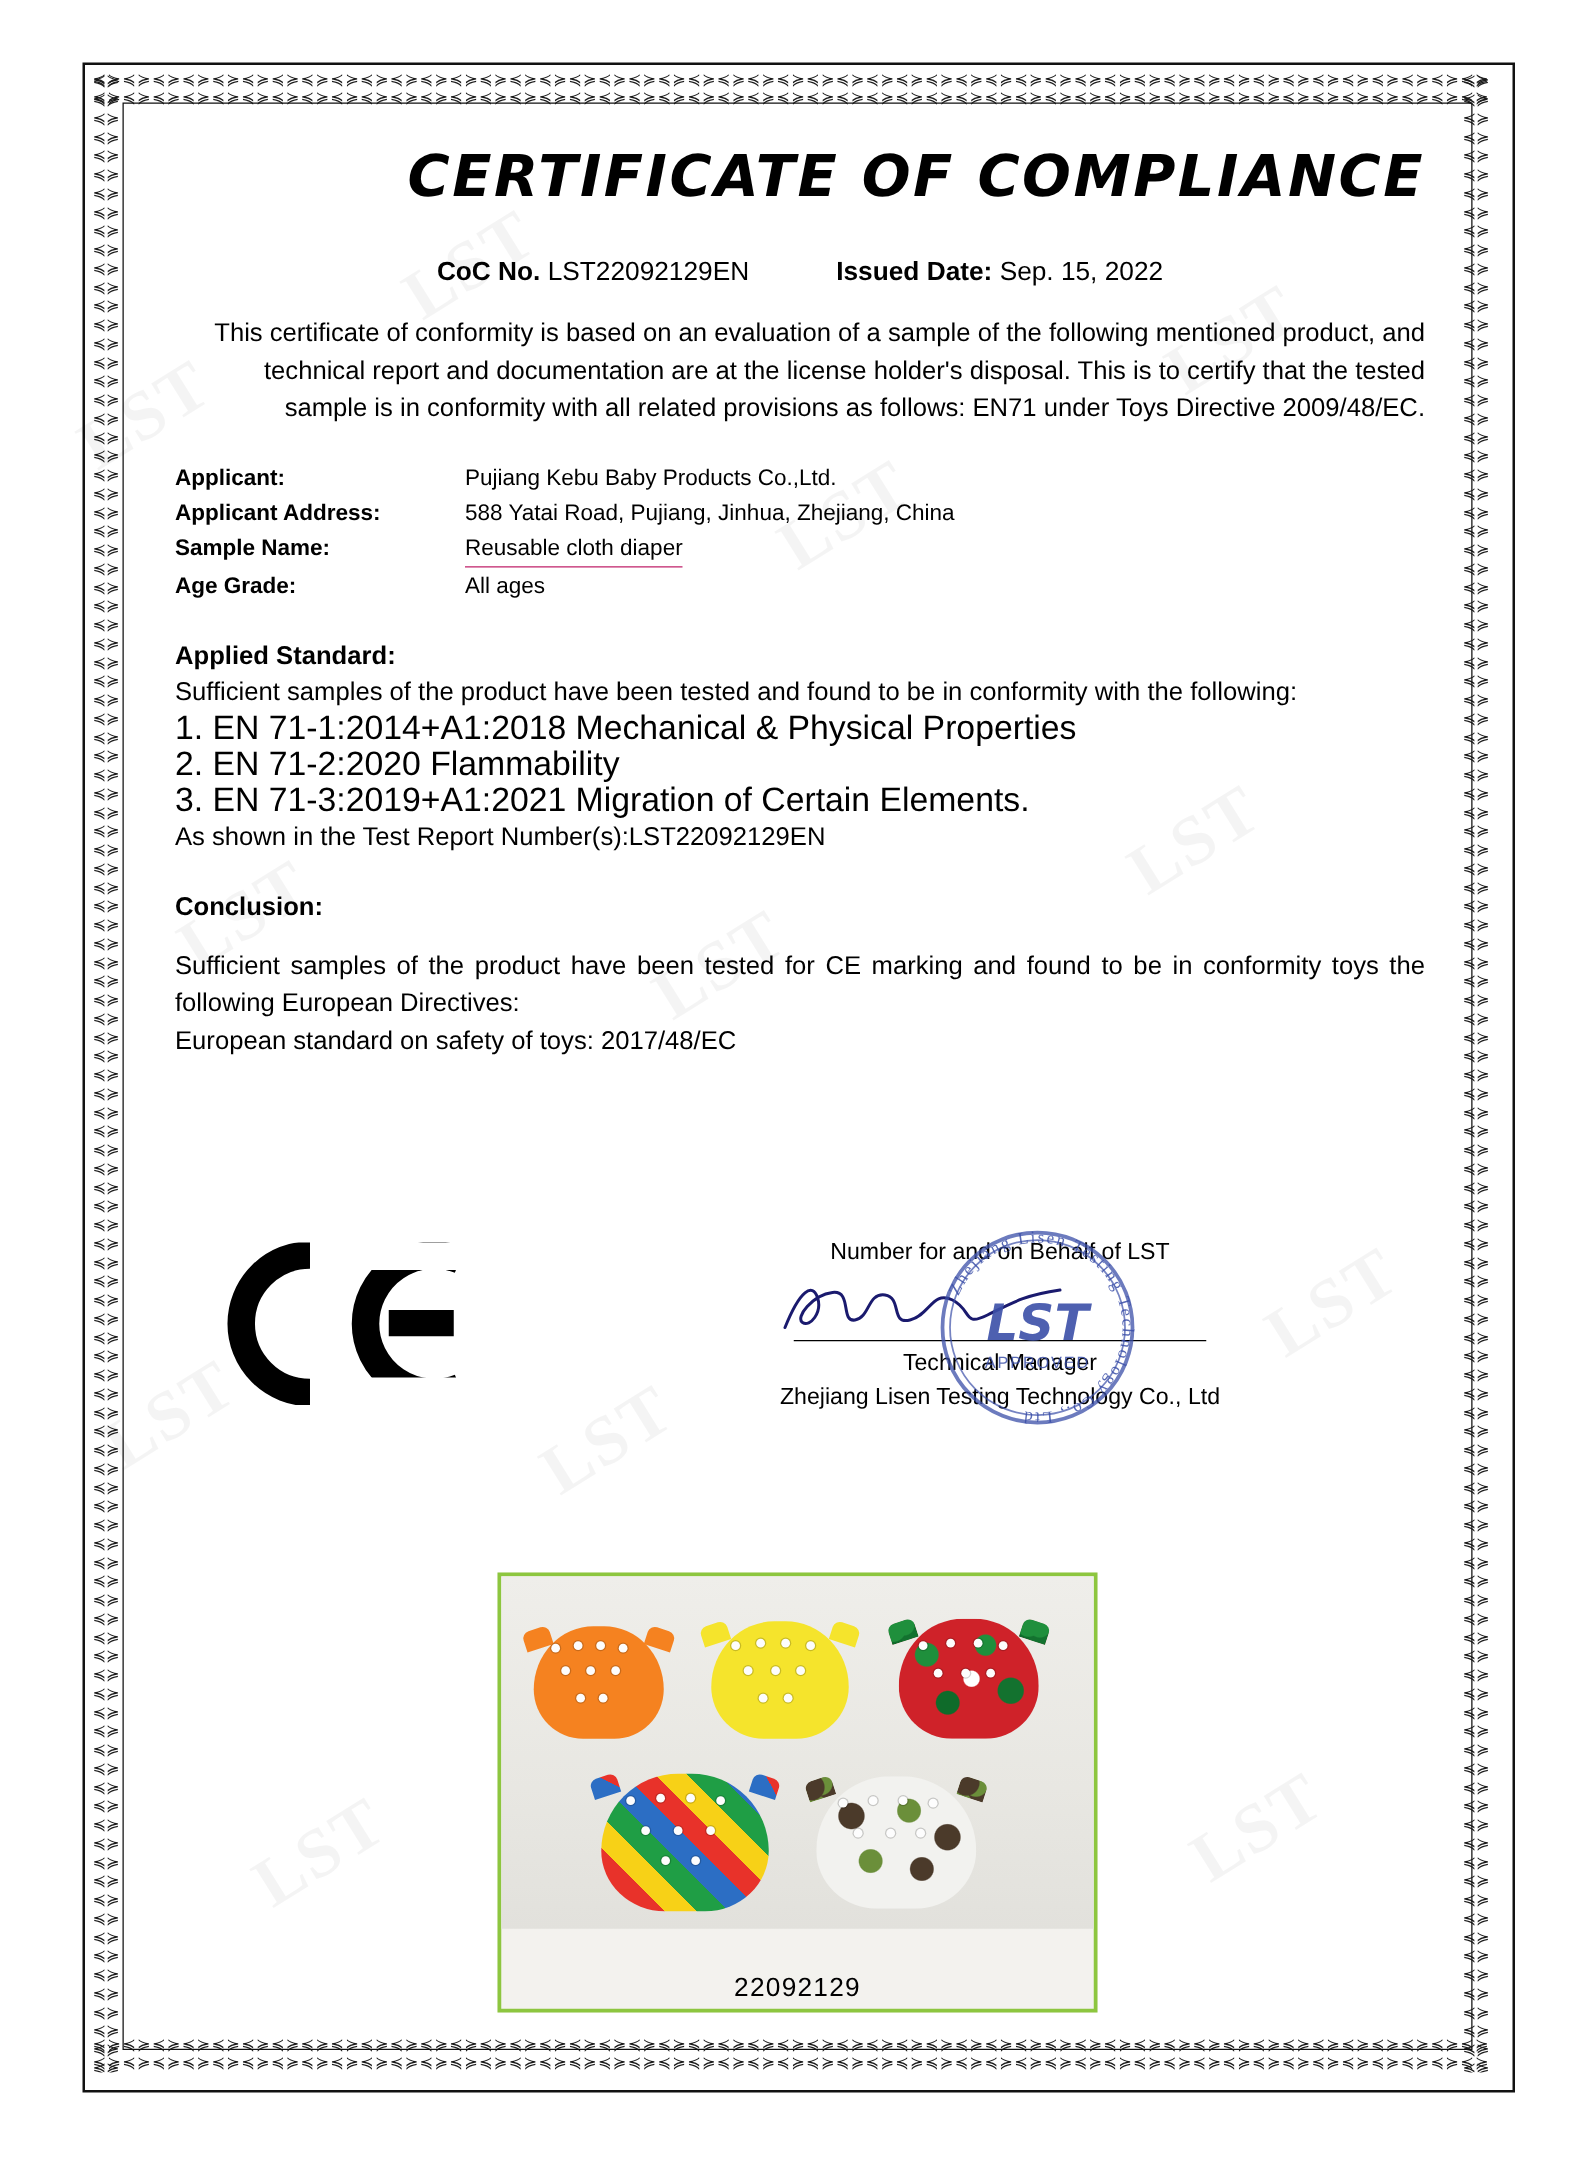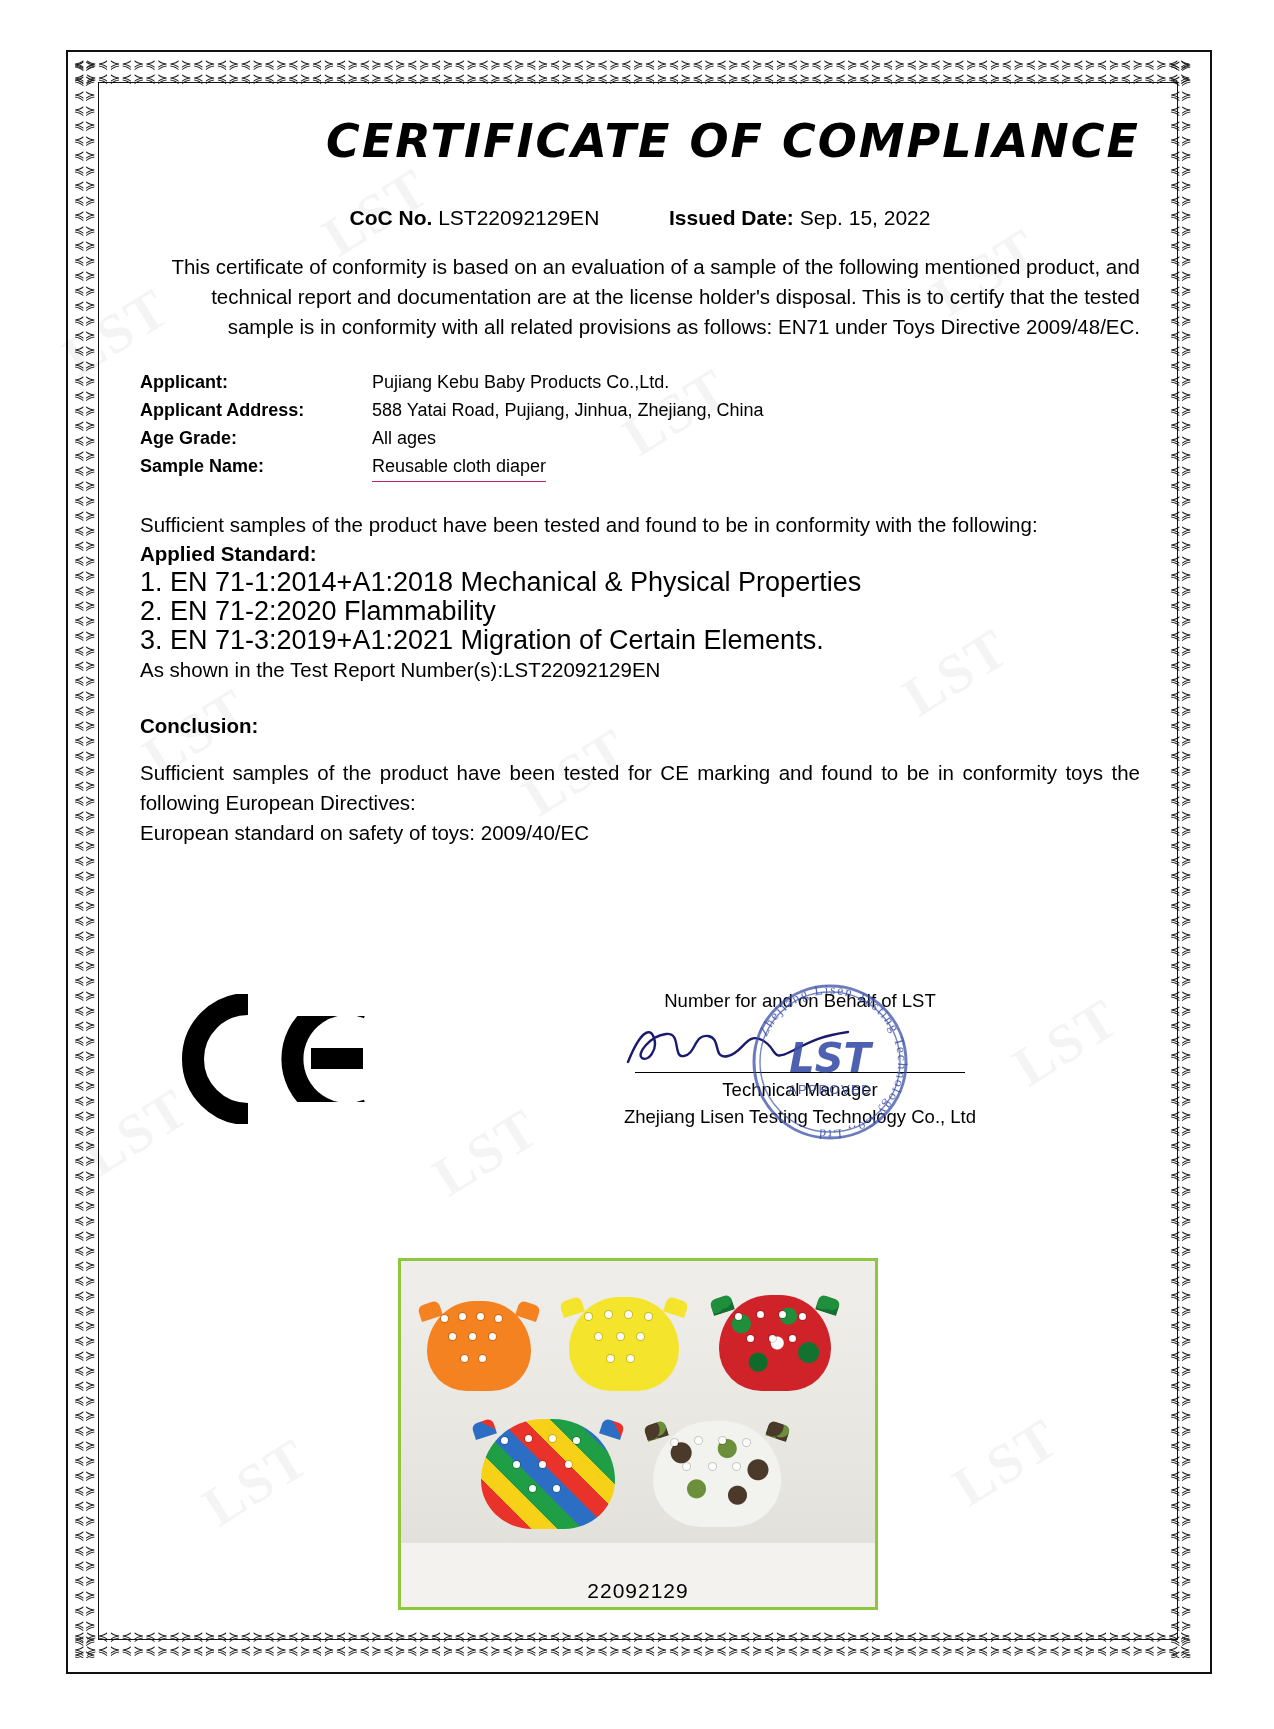--- a/index.html
+++ b/index.html
@@ -316,49 +316,49 @@
     <div class="fields">
       <div class="field-row">
         <span class="field-label">Applicant:</span>
         <span class="field-value">Pujiang Kebu Baby Products Co.,Ltd.</span>
       </div>
       <div class="field-row">
         <span class="field-label">Applicant Address:</span>
         <span class="field-value">588 Yatai Road, Pujiang, Jinhua, Zhejiang, China</span>
       </div>
       <div class="field-row">
+        <span class="field-label">Sample Name:</span>
+        <span class="field-value"><span class="underlined-sample">Reusable cloth diaper</span></span>
+      </div>
+      <div class="field-row">
         <span class="field-label">Age Grade:</span>
         <span class="field-value">All ages</span>
       </div>
-      <div class="field-row">
-        <span class="field-label">Sample Name:</span>
-        <span class="field-value"><span class="underlined-sample">Reusable cloth diaper</span></span>
-      </div>
     </div>
 
     <div class="section-gap"></div>
 
+    <div class="line bold">Applied Standard:</div>
     <div class="line">Sufficient samples of the product have been tested and found to be in conformity with the following:</div>
-    <div class="line bold">Applied Standard:</div>
 
     <div class="std-item">
       <span class="std-num">1.</span><span>EN 71-1:2014+A1:2018 Mechanical &amp; Physical Properties</span>
     </div>
     <div class="std-item">
       <span class="std-num">2.</span><span>EN 71-2:2020 Flammability</span>
     </div>
     <div class="std-item">
       <span class="std-num">3.</span><span>EN 71-3:2019+A1:2021 Migration of Certain Elements.</span>
     </div>
     <div class="line">As shown in the Test Report Number(s):LST22092129EN</div>
 
     <div class="conclusion-head">Conclusion:</div>
 
     <div class="para justified" style="margin-top:20px;">Sufficient samples of the product have been tested for CE marking and found to be in conformity toys the following European Directives:</div>
-    <div class="line">European standard on safety of toys: 2009/40/EC</div>
+    <div class="line">European standard on safety of toys: 2017/48/EC</div>
 
 
   </div>
 
   <div class="ce-area">
     <svg class="ce-svg" width="220" height="130" viewBox="0 0 220 130" aria-hidden="true">
       <path d="M80 10 A 55 55 0 1 0 80 120" fill="none" stroke="#000" stroke-width="22"></path>
       <path d="M200 14 A 55 55 0 1 0 200 116" fill="none" stroke="#000" stroke-width="22"></path>
       <rect x="143" y="54" width="52" height="21" fill="#000"></rect>
       <rect x="116" y="0" width="110" height="22" fill="#fff"></rect>

